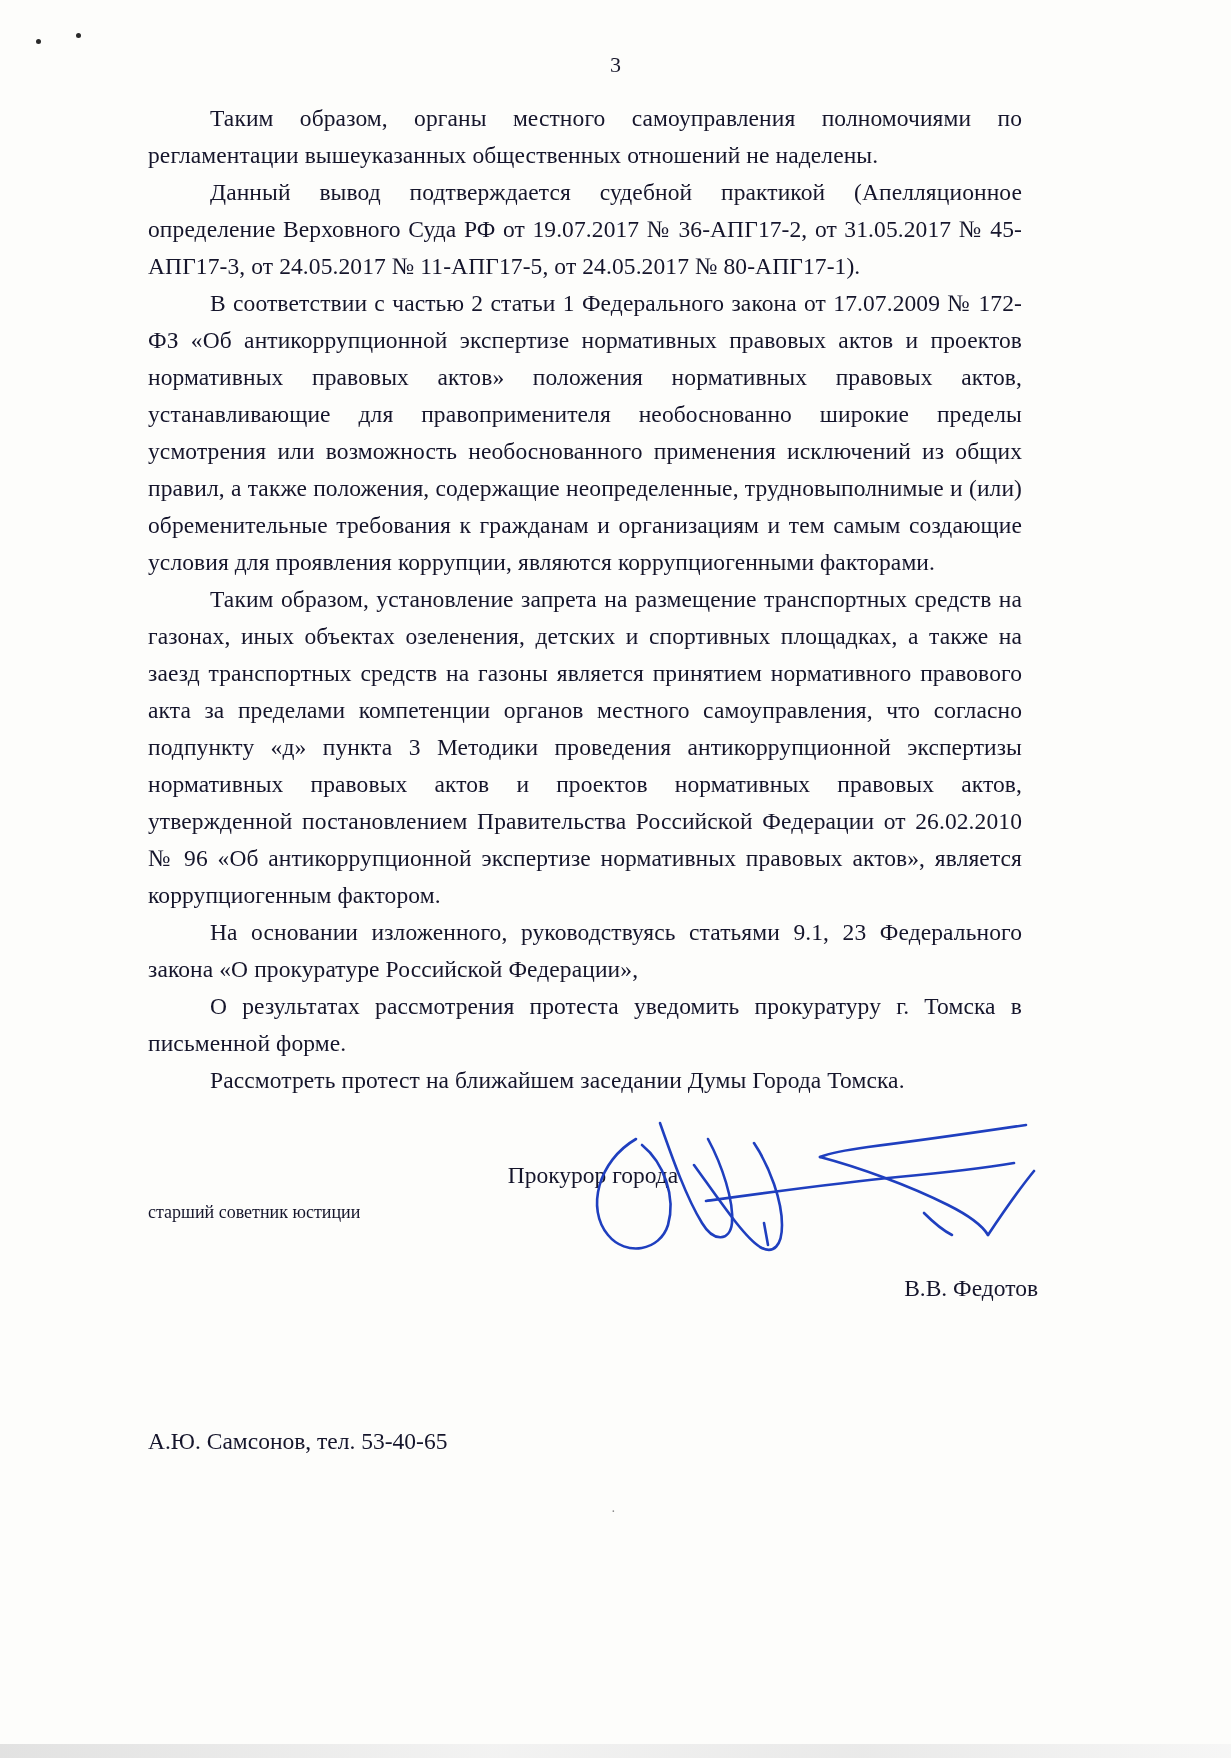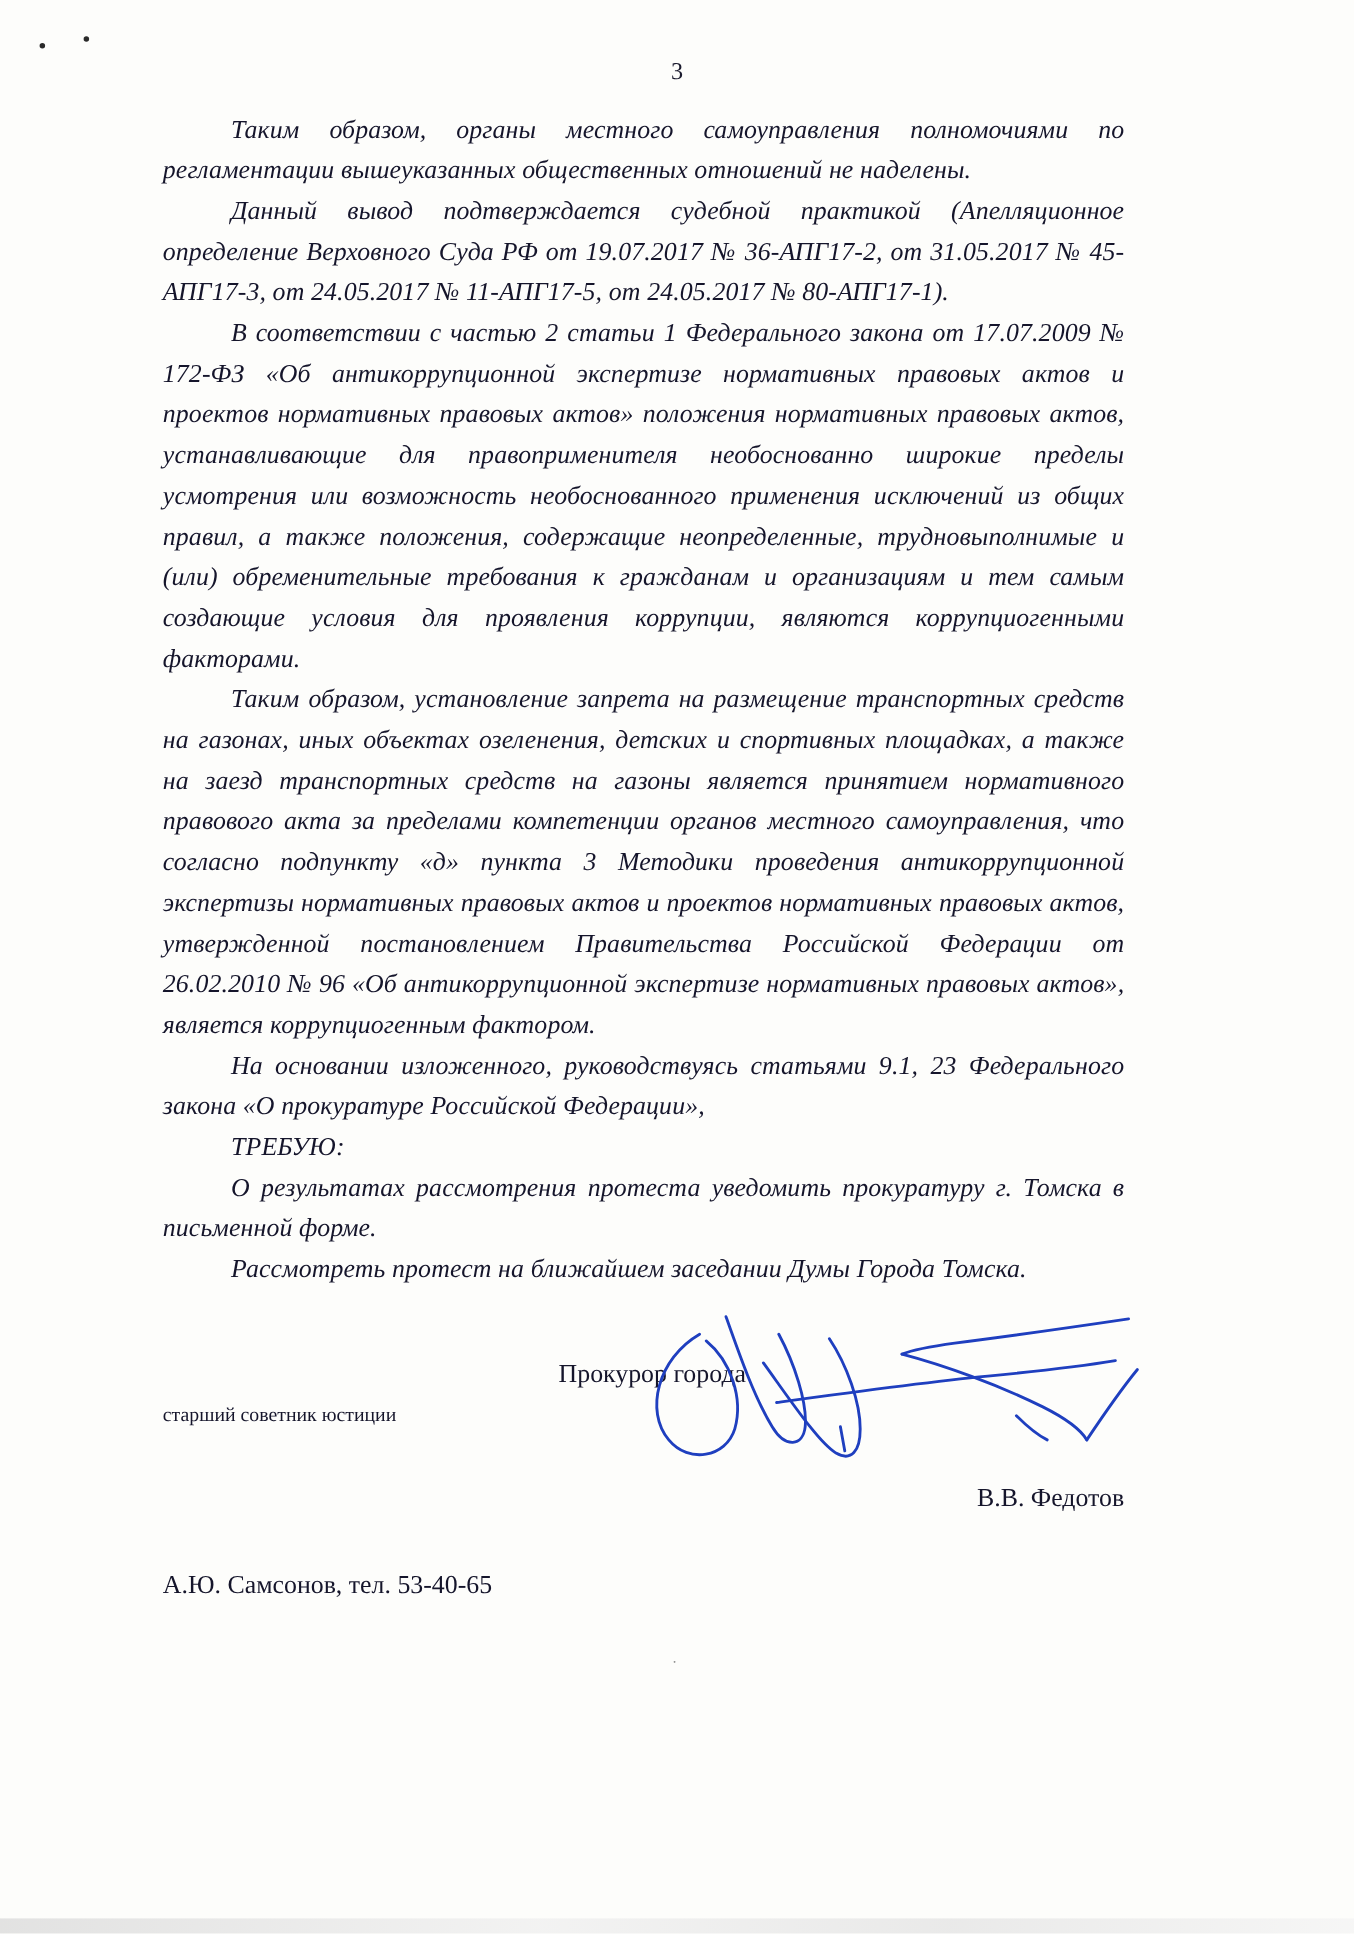--- a/index.html
+++ b/index.html
@@ -52,21 +52,20 @@
     color: #15152b;
     font-size: 23.5px;
     line-height: 37px;
   }
 
   p.para {
     margin: 0 16px 0 0;
     text-align: justify;
     text-indent: 62px;
     letter-spacing: 0.1px;
-    font-style: italic;
   }
 
   .center {
     text-align: center;
     text-indent: 0;
     margin: 32px 0 30px 0;
     letter-spacing: 1.2px;
   }
 
   .sig-block {
@@ -79,21 +78,21 @@
     line-height: 37px;
     text-align: center;
   }
   .sig-line2 {
     font-size: 18px;
     line-height: 37px;
     position: relative;
   }
   .sig-name {
     position: absolute;
-    right: 16px;
+    right: 0;
     bottom: 0;
     font-size: 23.5px;
     margin-left: 24px;
   }
   .signature {
     position: absolute;
     left: 420px;
     top: -52px;
     width: 480px;
     height: 175px;
@@ -139,21 +138,20 @@
   <div class="pagenum">3</div>
 
   <div class="content">
 
     <p class="para">Таким образом, органы местного самоуправления полномочиями по регламентации вышеуказанных общественных отношений не наделены.</p>
     <p class="para">Данный вывод подтверждается судебной практикой (Апелляционное определение Верховного Суда РФ от 19.07.2017 № 36-АПГ17-2, от 31.05.2017 № 45-АПГ17-3, от 24.05.2017 № 11-АПГ17-5, от 24.05.2017 № 80-АПГ17-1).</p>
     <p class="para">В соответствии с частью 2 статьи 1 Федерального закона от 17.07.2009 № 172-ФЗ «Об антикоррупционной экспертизе нормативных правовых актов и проектов нормативных правовых актов» положения нормативных правовых актов, устанавливающие для правоприменителя необоснованно широкие пределы усмотрения или возможность необоснованного применения исключений из общих правил, а также положения, содержащие неопределенные, трудновыполнимые и (или) обременительные требования к гражданам и организациям и тем самым создающие условия для проявления коррупции, являются коррупциогенными факторами.</p>
     <p class="para">Таким образом, установление запрета на размещение транспортных средств на газонах, иных объектах озеленения, детских и спортивных площадках, а также на заезд транспортных средств на газоны является принятием нормативного правового акта за пределами компетенции органов местного самоуправления, что согласно подпункту «д» пункта 3 Методики проведения антикоррупционной экспертизы нормативных правовых актов и проектов нормативных правовых актов, утвержденной постановлением Правительства Российской Федерации от 26.02.2010 № 96 «Об антикоррупционной экспертизе нормативных правовых актов», является коррупциогенным фактором.</p>
     <p class="para">На основании изложенного, руководствуясь статьями 9.1, 23 Федерального закона «О прокуратуре Российской Федерации»,</p>
 
-    <p class="para center">ТРЕБУЮ:</p>
 
     <p class="para">О результатах рассмотрения протеста уведомить прокуратуру г. Томска в письменной форме.</p>
     <p class="para">Рассмотреть протест на ближайшем заседании Думы Города Томска.</p>
 
     <div class="sig-block">
       <div class="sig-line1">Прокурор города</div>
       <div class="sig-line2">старший советник юстиции</div>
       <div class="sig-name">В.В. Федотов</div>
 
       <svg class="signature" viewBox="0 0 480 175" xmlns="http://www.w3.org/2000/svg">

